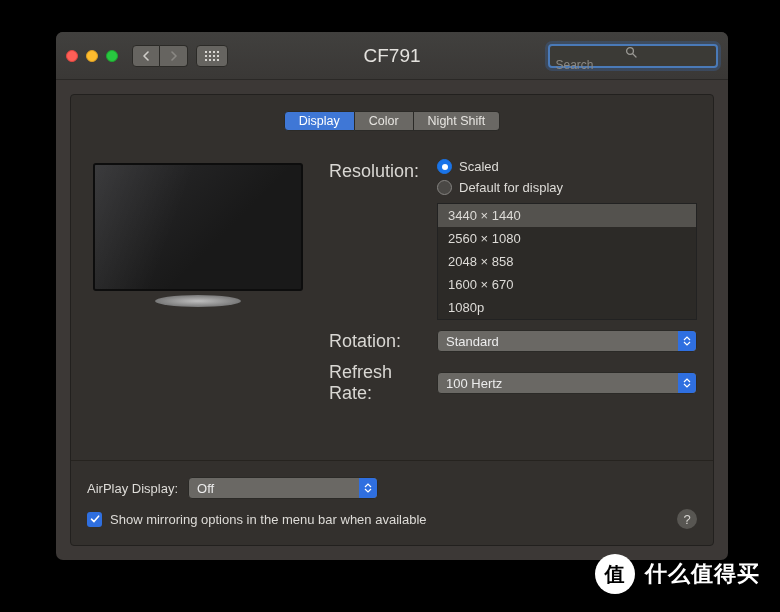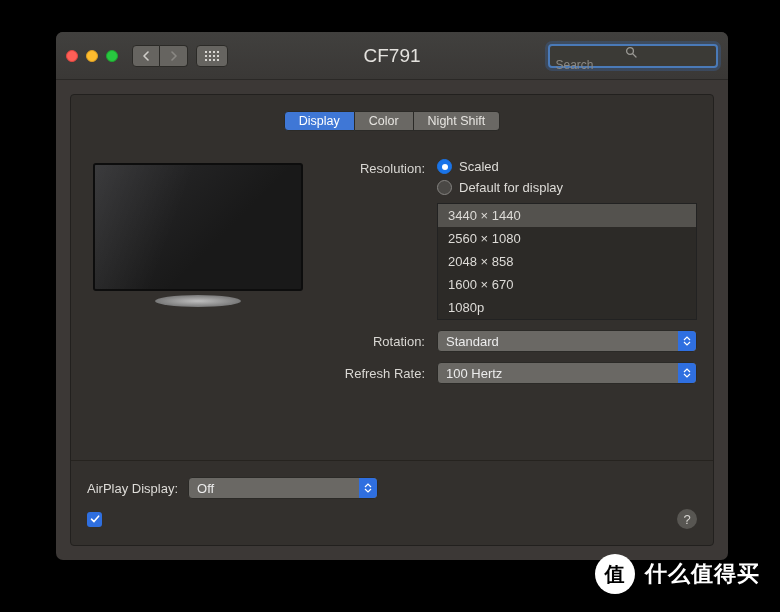--- a/index.html
+++ b/index.html
@@ -64,21 +64,21 @@
   .monitor .screen{
     width:210px;height:128px;background:linear-gradient(135deg,#2b2b2d 0%, #191919 60%);
     border:2px solid #0d0d0d; border-radius:3px; position:relative;
   }
   .monitor .screen::after{content:"";position:absolute;left:0;top:0;width:48%;height:100%;
     background:linear-gradient(110deg,rgba(255,255,255,0.08),rgba(255,255,255,0) 70%);}
   .monitor .stand{width:86px;height:12px;margin:4px auto 0;
     background:radial-gradient(ellipse at center,#bfbfbf,#5b5b5b);border-radius:50%;}
   .form-col{flex:1;}
   .formrow{display:flex; align-items:flex-start; margin-bottom:10px;}
-  .formlabel{width:96px;text-align:right;margin-right:12px;color:#d9d7d3;font-size:13px;padding-top:2px;}
+  .formlabel{width:96px;margin-right:12px;color:#d9d7d3;font-size:18px;padding-top:2px;}
   .radios{display:flex;flex-direction:column;gap:6px;}
   .radio{display:flex;align-items:center;gap:7px;font-size:13px;color:#dedcd8;}
   .ring{width:15px;height:15px;border-radius:50%;border:1px solid #858380;background:#4a4845;display:flex;align-items:center;justify-content:center;}
   .ring.sel{background:#1a74e8;border-color:#1a74e8;}
   .ring.sel::after{content:"";width:6px;height:6px;border-radius:50%;background:#fff;}
   .reslist{
     margin-top:8px;margin-left:0;width:260px;background:#2c2a27;border:1px solid #222;
   }
   .resitem{padding:4px 10px;font-size:13px;color:#dddbd7;}
   .resitem.sel{background:#54524e;}
@@ -243,20 +243,21 @@
                 </svg>
             </span>
           </div>
         </div>
         <div class="checkrow">
           <span class="checkbox">
             <svg width="10" height="10" viewBox="0 0 10 10">
                 <path d="M1.5 5.2 4 7.6 8.6 2.2" stroke="#fff" stroke-width="1.6" fill="none" stroke-linecap="round" stroke-linejoin="round"></path>
               </svg>
           </span>
+          <span>Show mirroring options in the menu bar when available</span>
           <span class="help">?</span>
         </div>
       </div>
 
     </div>
   </div>
 </div>
 
 <div class="watermark">
   <span class="wm-badge">值</span>

